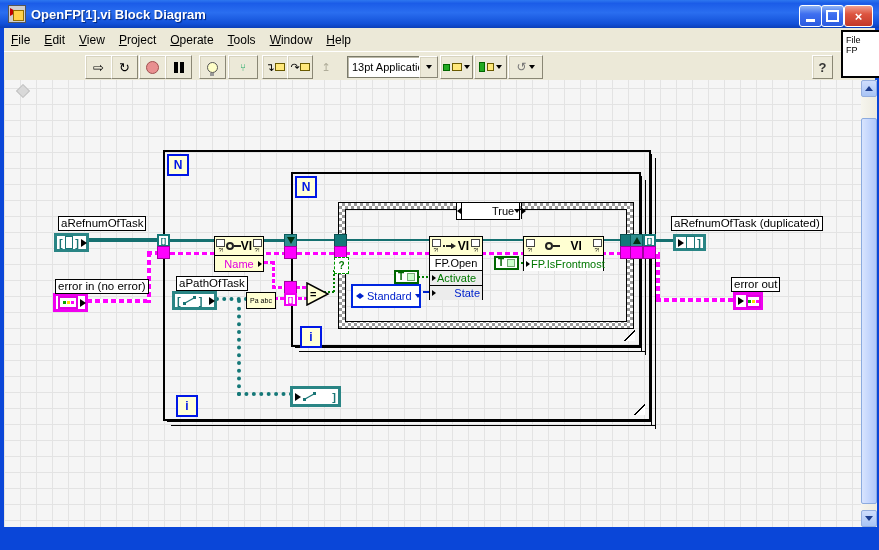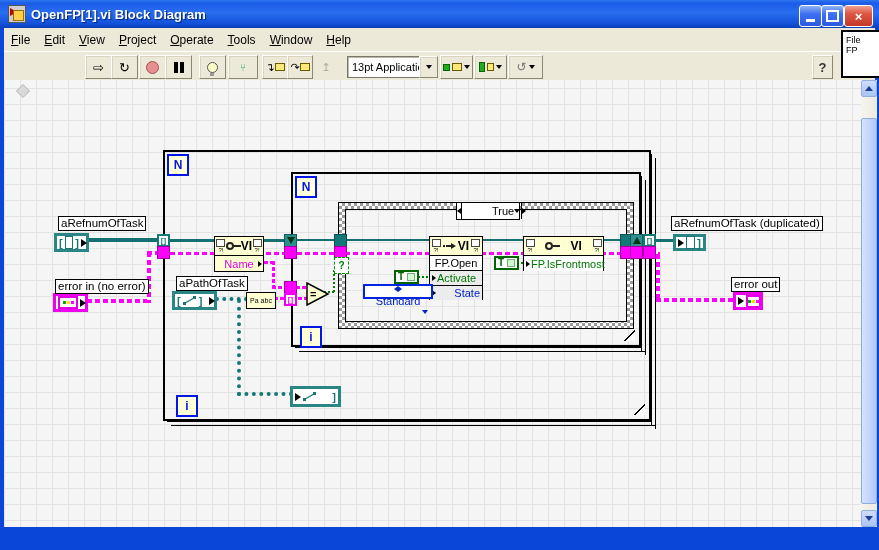--- a/index.html
+++ b/index.html
@@ -402,21 +402,21 @@
 
       <div class="a tc" style="left:394px;top:270px;width:25px;height:14px;">
         <b>T</b>
           <span class="sw"></span>
       </div>
       <div class="a tc" style="left:494px;top:256px;width:25px;height:14px;">
         <b>T</b>
           <span class="sw"></span>
       </div>
 
-      <div class="a ringc" style="left:363px;top:284px;width:70px;height:15px;flex-direction:column;">
+      <div class="a ringc" style="left:351px;top:284px;width:70px;height:24px;">
         <span style="display:flex;">
             <span class="tri-l"></span>
             <span class="tri-r"></span>
           </span>
         <span>Standard</span>
         <span class="tri-dn" style="margin-left:auto;"></span>
       </div>
 
       <svg class="a" style="left:306px;top:282px;" width="24" height="24">
         <polygon points="1,1 1,23 22,12" fill="#ffffd2" stroke="#000" stroke-width="1.5"></polygon>

